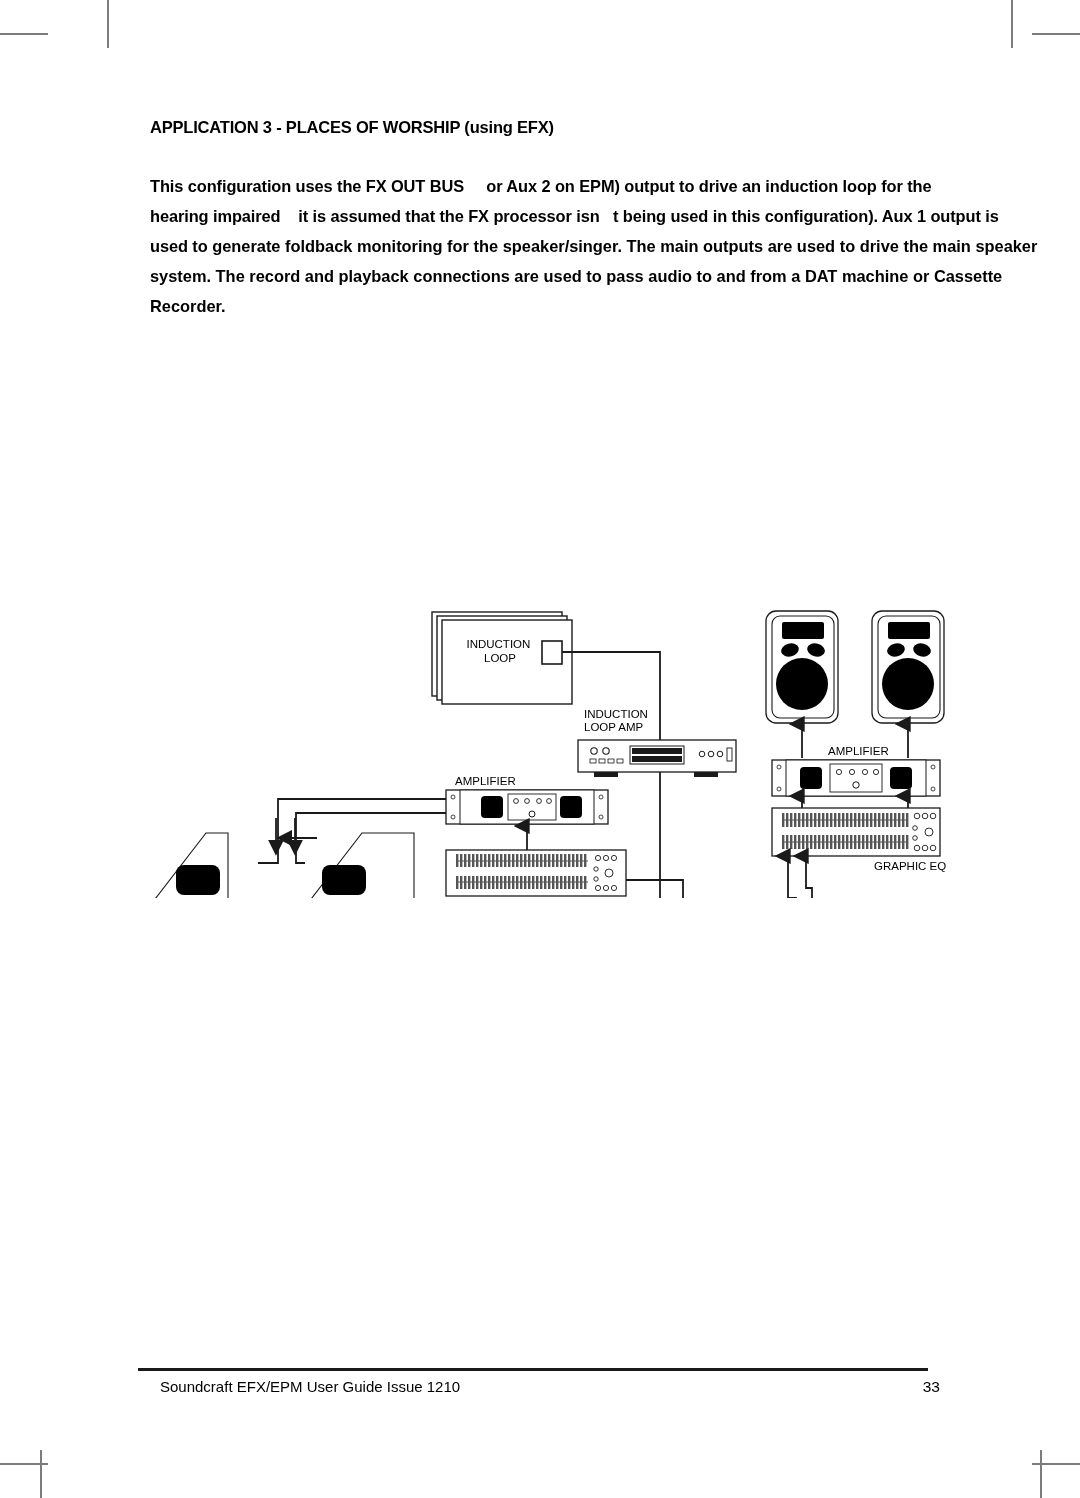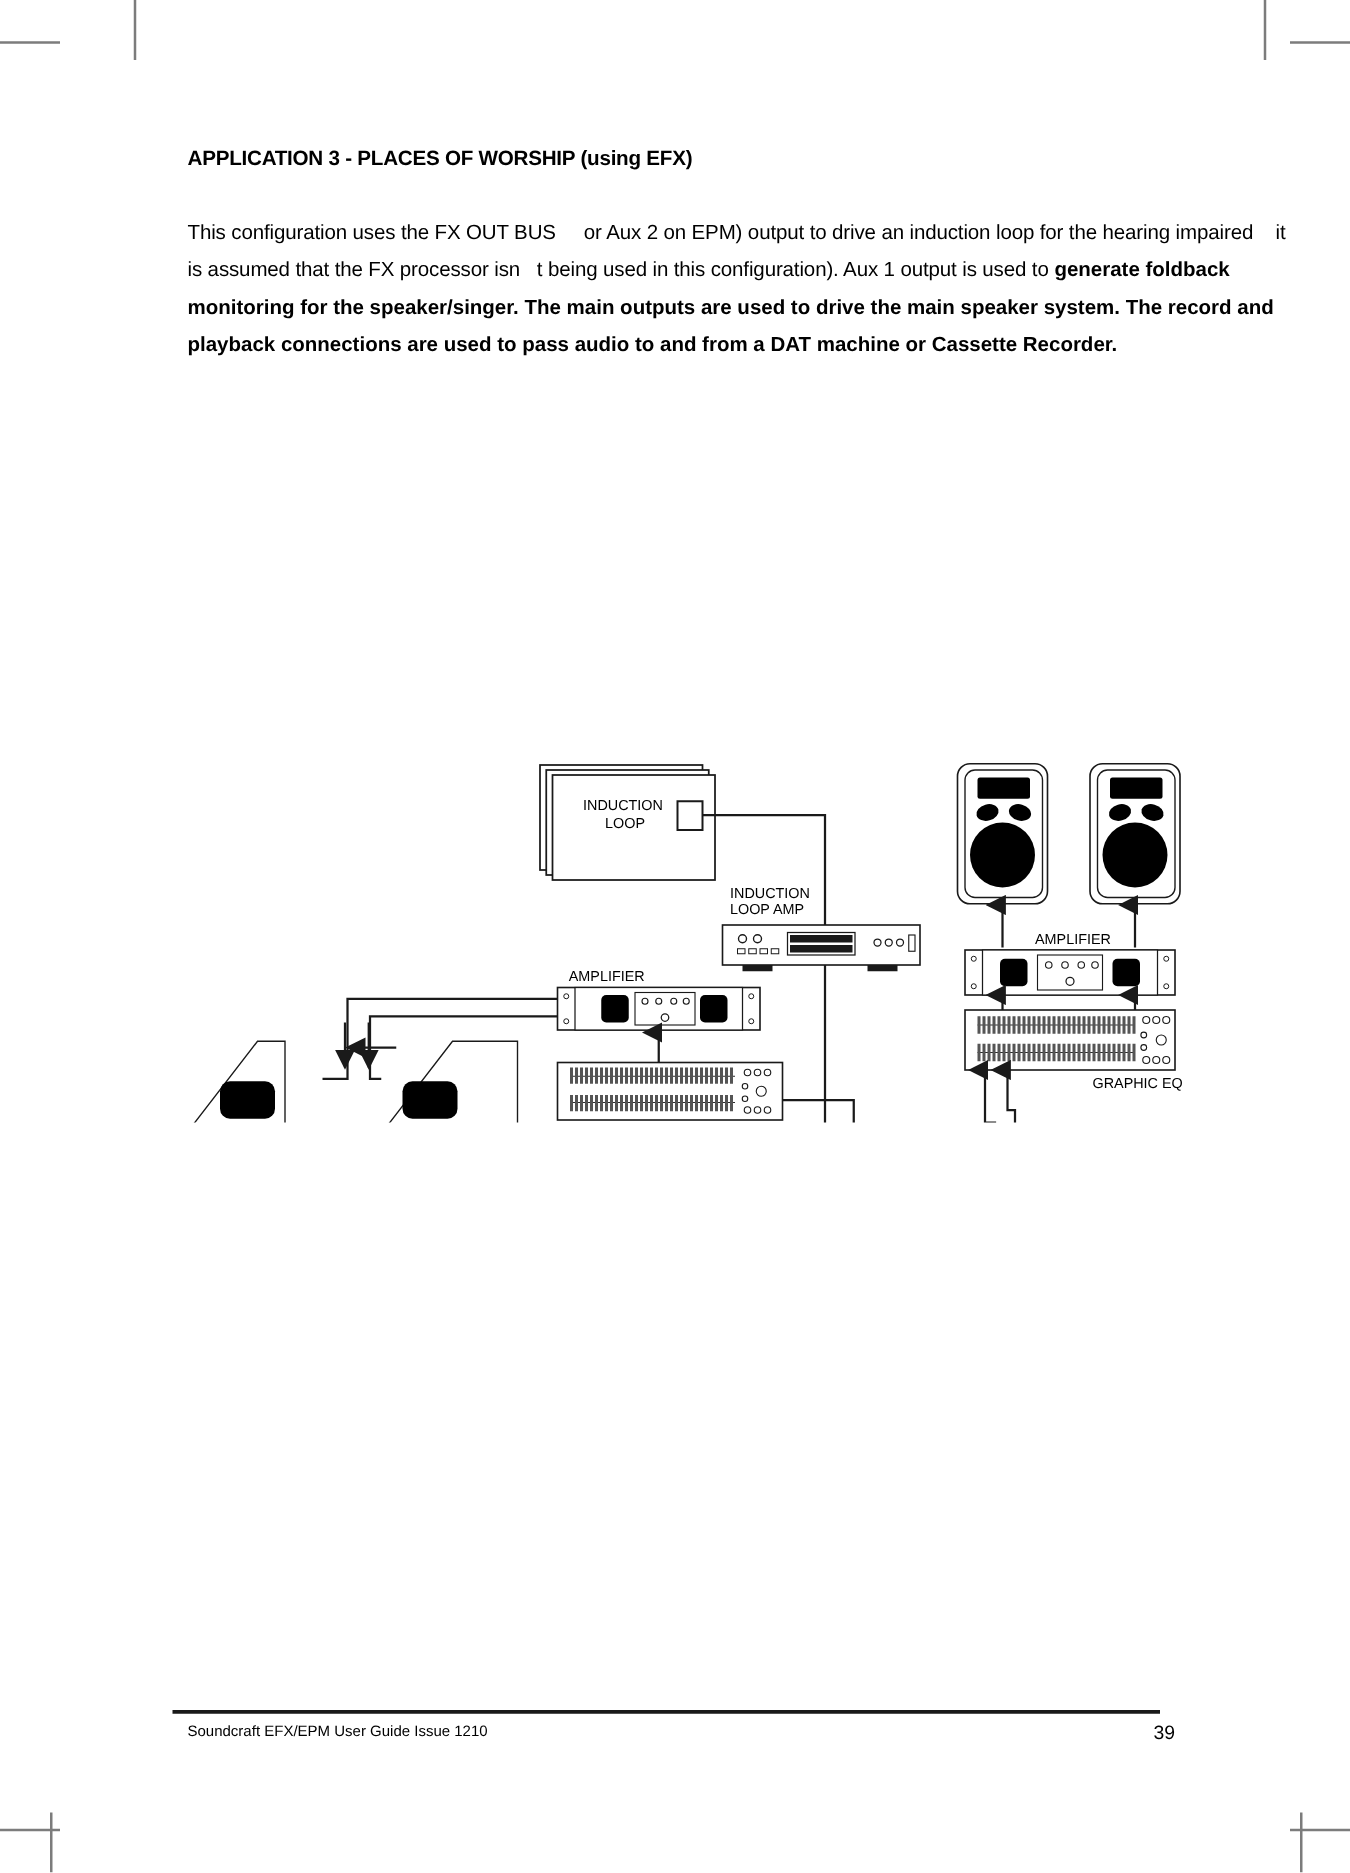--- a/index.html
+++ b/index.html
@@ -34,21 +34,21 @@
     font-weight: bold;
     letter-spacing: -0.2px;
     margin: 0 0 34px 0;
     white-space: pre;
   }
   .para {
     font-size: 16.4px;
     line-height: 30px;
     margin: 0;
   }
-  .para .bold { font-weight: normal; letter-spacing: -0.1px; }
+  .para .bold { font-weight: bold; letter-spacing: -0.1px; }
   .para .reg  { font-weight: bold; }
 
   
   #diagram {
     position: absolute;
     left: 0;
     top: 298px;
     width: 1080px;
     height: 600px;
   }
@@ -64,23 +64,23 @@
   #footer-rule {
     position: absolute;
     left: 138px;
     top: 1368px;
     width: 790px;
     height: 3px;
     background: #1a1a1a;
   }
   #footer-text {
     position: absolute;
-    left: 150px;
+    left: 160px;
     top: 1378px;
-    font-size: 12px;
+    font-size: 15px;
   }
   #footer-page {
     position: absolute;
     left: 900px;
     top: 1378px;
     width: 40px;
     text-align: right;
     font-size: 15.5px;
   }
 </style>
@@ -706,13 +706,13 @@
     <tspan x="296" y="872">HEADPHONES</tspan>
     <tspan x="296" y="885">&gt;= 150 Ohms</tspan>
   </text>
 
   <path d="M683,586 L683,660" fill="none" stroke="#1a1a1a" stroke-width="0"></path>
 </svg>
 </div>
 
 <div id="footer-rule"></div>
 <div id="footer-text">Soundcraft EFX/EPM User Guide Issue 1210</div>
-<div id="footer-page">39</div>
+<div id="footer-page">33</div>
 
 </body></html>

